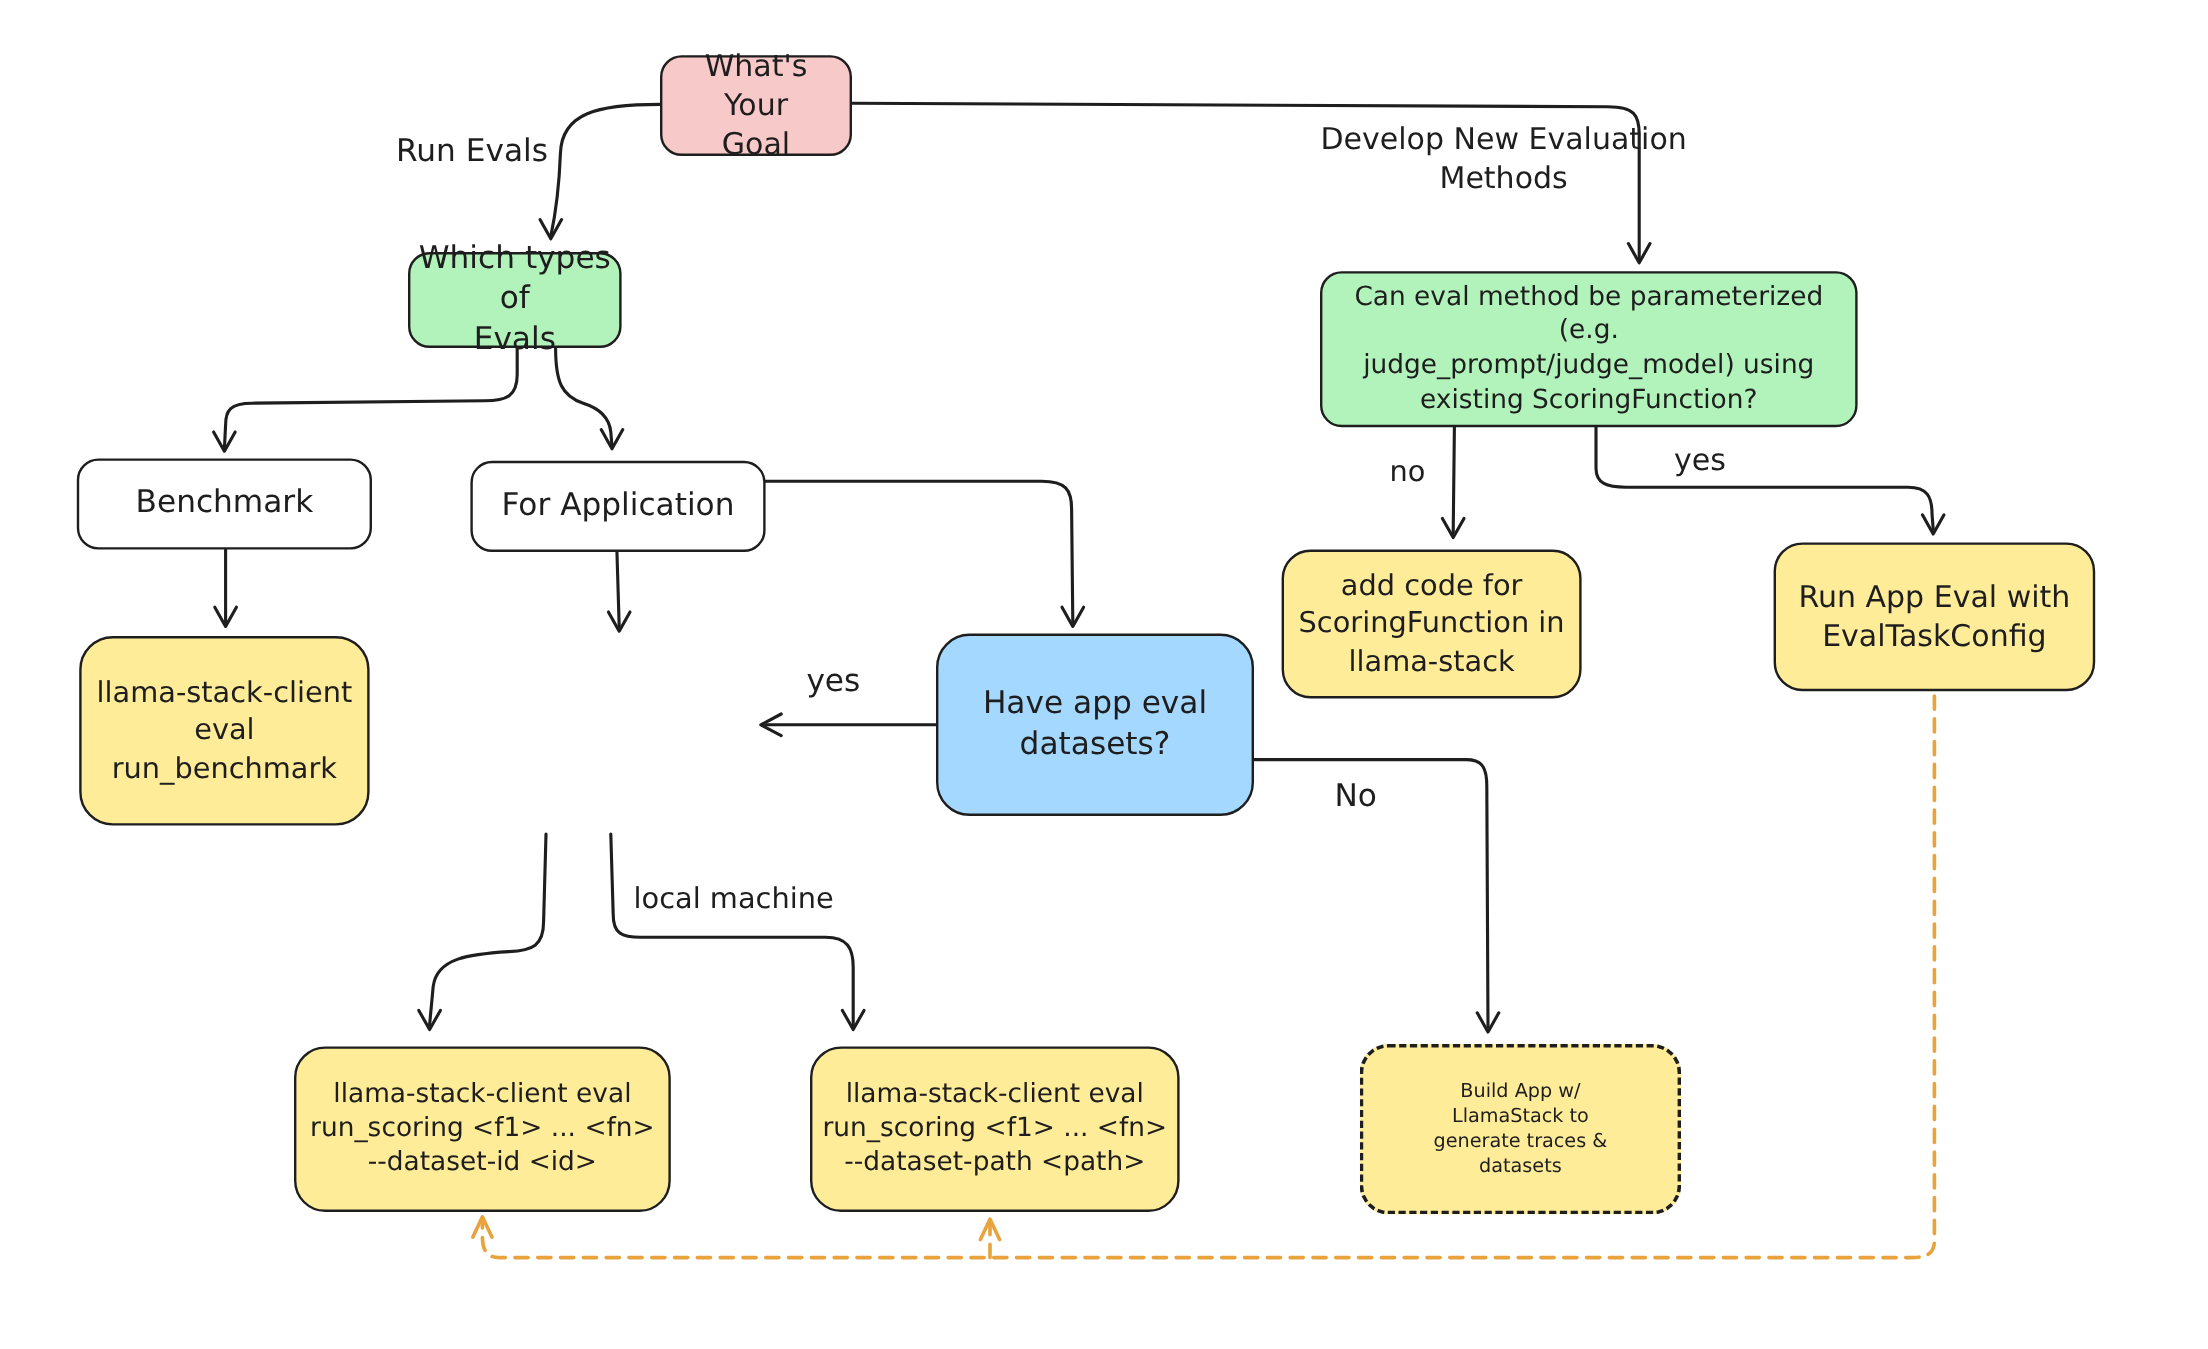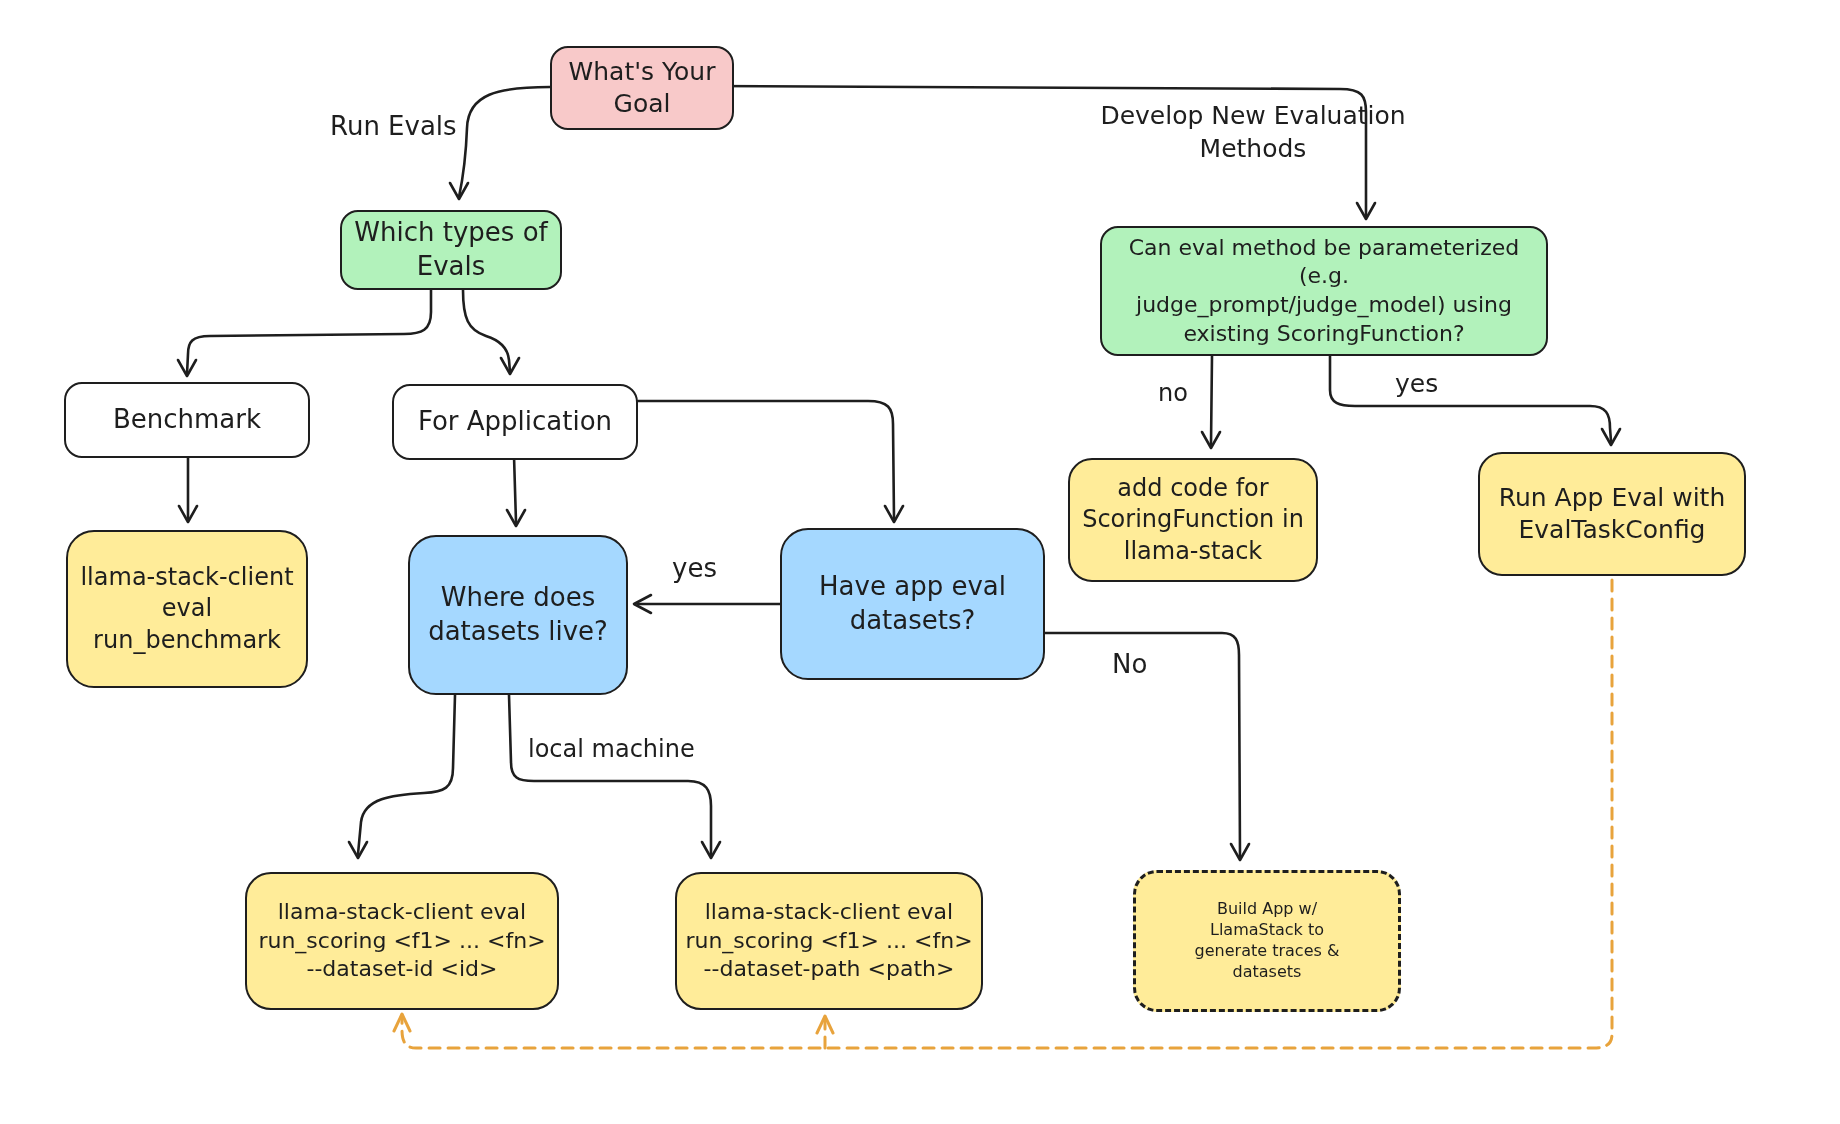--- a/index.html
+++ b/index.html
@@ -101,47 +101,43 @@
     </g>
 
     <g stroke="#e8a33c" stroke-width="3">
       <path stroke-dasharray="11 8" d="M1612 580 L1612 1034 C1612 1045 1605 1048 1593 1048 L416 1048 C405 1048 402 1041 402 1030 L402 1018"></path>
       <path stroke-dasharray="11 8" d="M825 1048 L825 1020"></path>
       <polyline points="394,1031 402,1014 410,1031"></polyline>
       <polyline points="817,1033 825,1016 833,1033"></polyline>
     </g>
   </svg>
 
-  <div class="node fill-pink" style="left:550px;top:46px;width:184px;height:84px;">
+  <div class="node fill-pink" style="left:550px;top:46px;width:160px;height:84px;">
     <span class="node-label" style="font-size:25px;">What's Your
 Goal</span>
   </div>
 
-  <div class="node fill-green" style="left:340px;top:210px;width:222px;height:80px;">
+  <div class="node fill-green" style="left:340px;top:210px;width:178px;height:80px;">
     <span class="node-label" style="font-size:26px;">Which types of
 Evals</span>
   </div>
 
   <div class="node fill-white" style="left:64px;top:382px;width:246px;height:76px;">
     <span class="node-label" style="font-size:26px;">Benchmark</span>
   </div>
 
   <div class="node fill-white" style="left:392px;top:384px;width:246px;height:76px;">
     <span class="node-label" style="font-size:26px;">For Application</span>
   </div>
 
   <div class="node fill-yellow" style="left:66px;top:530px;width:242px;height:158px;border-radius:28px;">
     <span class="node-label" style="font-size:24px;">llama-stack-client
 eval run_benchmark</span>
   </div>
 
-  <div class="node fill-blue" style="left:408px;top:535px;width:220px;height:160px;border-radius:28px;">
-    <span class="node-label" style="font-size:26px;">Where does
-datasets live?</span>
-  </div>
 
   <div class="node fill-blue" style="left:780px;top:528px;width:265px;height:152px;border-radius:28px;">
     <span class="node-label" style="font-size:26px;">Have app eval
 datasets?</span>
   </div>
 
   <div class="node fill-green" style="left:1100px;top:226px;width:448px;height:130px;">
     <span class="node-label" style="font-size:22px;">Can eval method be parameterized (e.g.
 judge_prompt/judge_model) using
 existing ScoringFunction?</span>

